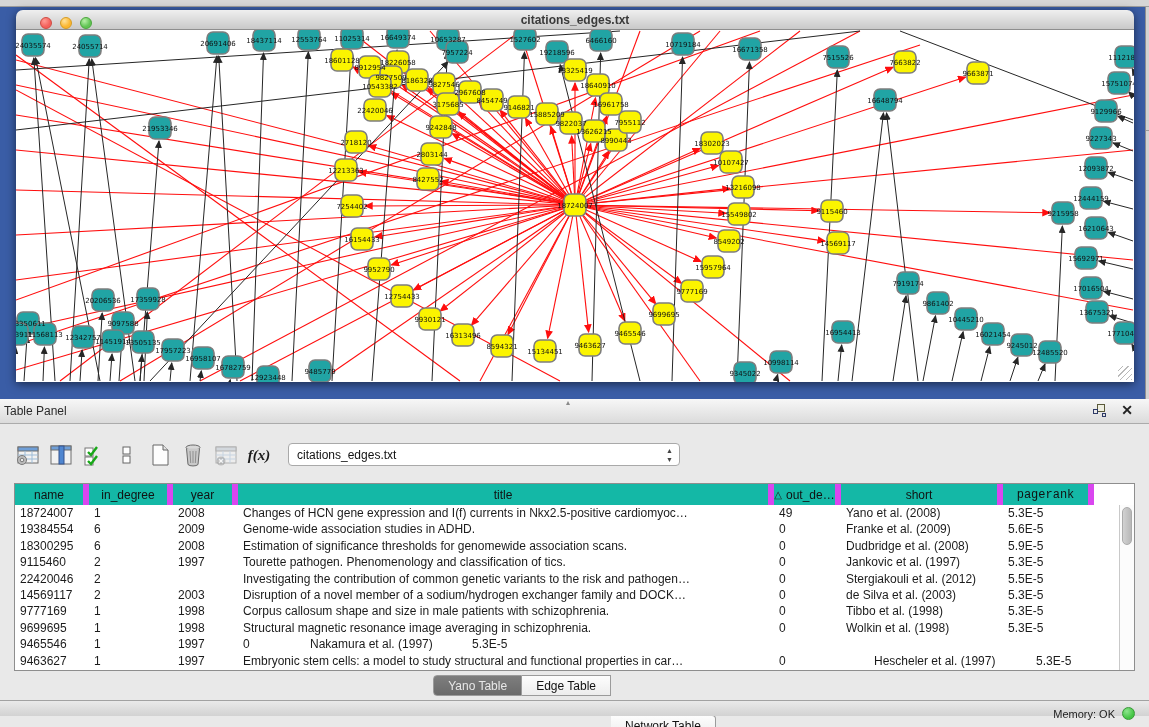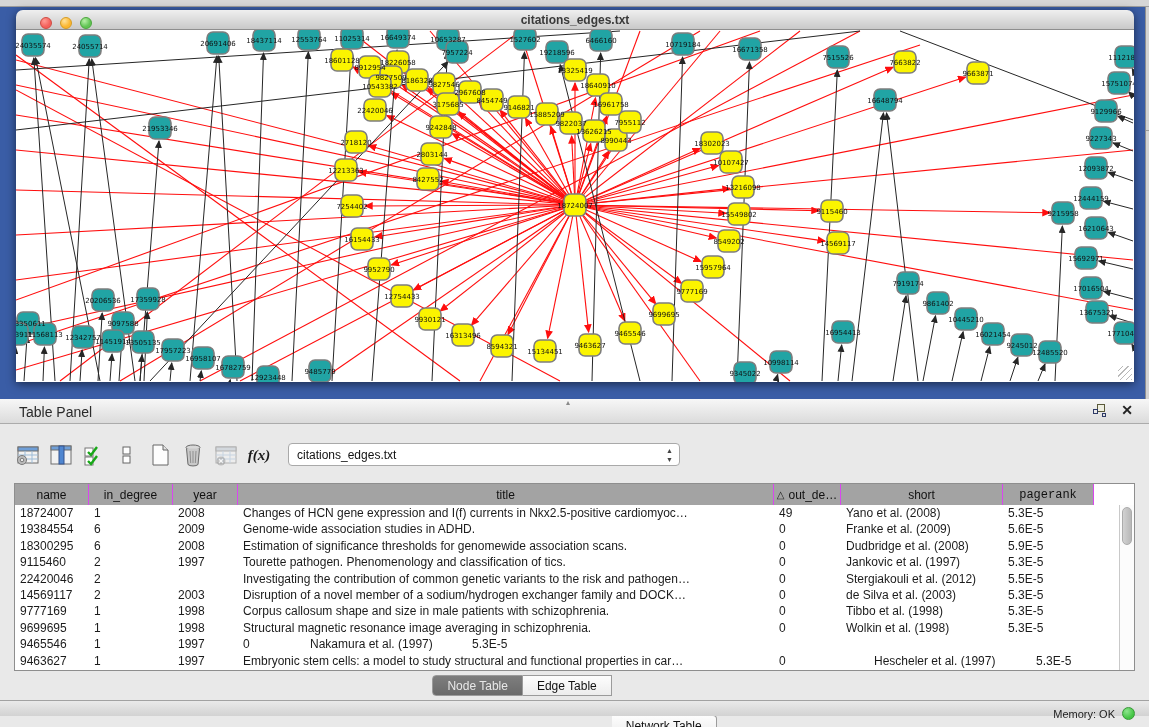--- a/index.html
+++ b/index.html
@@ -26,41 +26,41 @@
 
   .canvas { position:absolute; left:0; top:20px; width:1118px; height:352px; background:#ffffff; overflow:hidden; }
   .canvas svg { display:block; }
   .resize-grip { position:absolute; right:2px; bottom:2px; width:14px; height:14px;
     background:repeating-linear-gradient(135deg, transparent 0 3px, #b9b9b9 3px 4px); }
 
   
   .table-panel { position:absolute; left:0; top:399px; width:1149px; height:301px; background:#E9E9E9; }
   .panel-header { position:absolute; left:0; top:0; width:100%; height:25px;
                   background:linear-gradient(#F7F7F7,#DBDBDB); border-bottom:1px solid #ABABAB; }
-  .panel-title { position:absolute; left:19px; top:5px; font-size:14px; color:#2a2a2a; }
+  .panel-title { position:absolute; left:4px; top:5px; font-size:12px; color:#2a2a2a; }
   .divider-nub { position:absolute; left:566px; top:-1px; font-size:8px; color:#8a8a8a; }
   .float-icon { position:absolute; right:42px; top:5px; width:14px; height:14px; cursor:pointer; }
   .float-icon .sq1 { position:absolute; left:4px; top:0; width:8px; height:8px; border:1px solid #5a5a3a; background:#efefe2; }
   .float-icon .sq2 { position:absolute; left:0; top:5px; width:5px; height:5px; border:1px solid #2e3a66; }
   .float-icon .sq3 { position:absolute; left:9px; top:9px; width:4px; height:4px; border:1px solid #2e3a66; }
   .close-icon { position:absolute; right:16px; top:3px; font-size:14px; font-weight:bold; color:#222; cursor:pointer; }
 
   .toolbar { position:absolute; left:14px; top:40px; height:32px; display:flex; align-items:center; }
   .tbtn { width:28px; height:28px; margin-right:5px; display:flex; align-items:center; justify-content:center; cursor:pointer; }
   .fx-glyph { font-family:"Liberation Serif", serif; font-style:italic; font-weight:bold; font-size:15px; color:#1a1a1a; }
   .combo { position:absolute; left:288px; top:44px; width:392px; height:23px; background:#ffffff;
            border:1px solid #A9A9A9; border-radius:4px; font-size:12px; color:#111;
            display:flex; align-items:center; padding-left:8px; cursor:pointer; }
   .combo .arrows { position:absolute; right:6px; top:2px; font-size:7px; line-height:9px; color:#444; text-align:center; }
 
   .tablebox { position:absolute; left:14px; top:84px; width:1121px; height:188px;
               background:#ffffff; border:1px solid #8E8E8E; }
   .thead { display:flex; height:21px; border-bottom:1px solid #8a8a8a; background:#BFE0F0; }
-  .th { height:21px; border-right:1px solid #d946ef; font-size:12px; color:#111;
-        display:flex; align-items:center; justify-content:center; background:#a3a3a3; }
+  .th { height:21px; border-right:6px solid #d946ef; font-size:12px; color:#111;
+        display:flex; align-items:center; justify-content:center; background:#14b8a6; }
   .th .sort { font-size:10px; margin-right:4px; color:#222; }
   .th-filler { flex:1; background:#ffffff; border-right:none; }
   .tbody { position:relative; }
   .tr { display:flex; height:16.4px; background:#ffffff; }
   .td { font-size:12px; color:#1b1b1b; padding:1px 0 0 5px; white-space:nowrap; overflow:hidden; }
   .vscroll { position:absolute; right:0; top:21px; width:15px; height:165px; background:#FCFCFC; border-left:1px solid #C9C9C9; }
   .vthumb { position:absolute; left:2px; top:2px; width:10px; height:38px; border-radius:5px;
             background:linear-gradient(90deg,#D2D2D2,#B8B8B8); border:1px solid #ABABAB; cursor:pointer; }
 
   .tabs { position:absolute; left:0; top:276px; width:100%; display:flex; justify-content:center; }
@@ -656,21 +656,21 @@
           <div class="td" style="width: 162px; margin-left: 28px;">Hescheler et al. (1997)</div>
           <div class="td" style="width: 91px;">5.3E-5</div>
         </div>
       </div>
     <div class="vscroll">
       <div class="vthumb"></div>
     </div>
   </div>
 
   <div class="tabs" id="tabs">
-      <div class="tab active">Node Table</div>
+      <div class="tab active">Yano Table</div>
       <div class="tab">Edge Table</div>
       <div class="tab">Network Table</div>
     </div>
 </div>
 
 <div class="statusbar">
   <span class="memory">Memory: OK</span>
   <span class="memdot"></span>
 </div>
 

